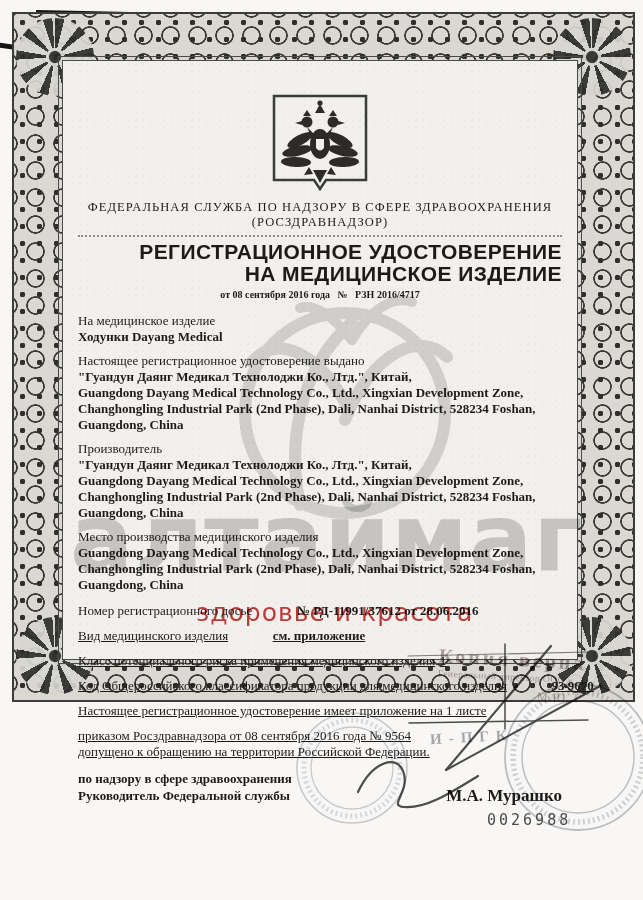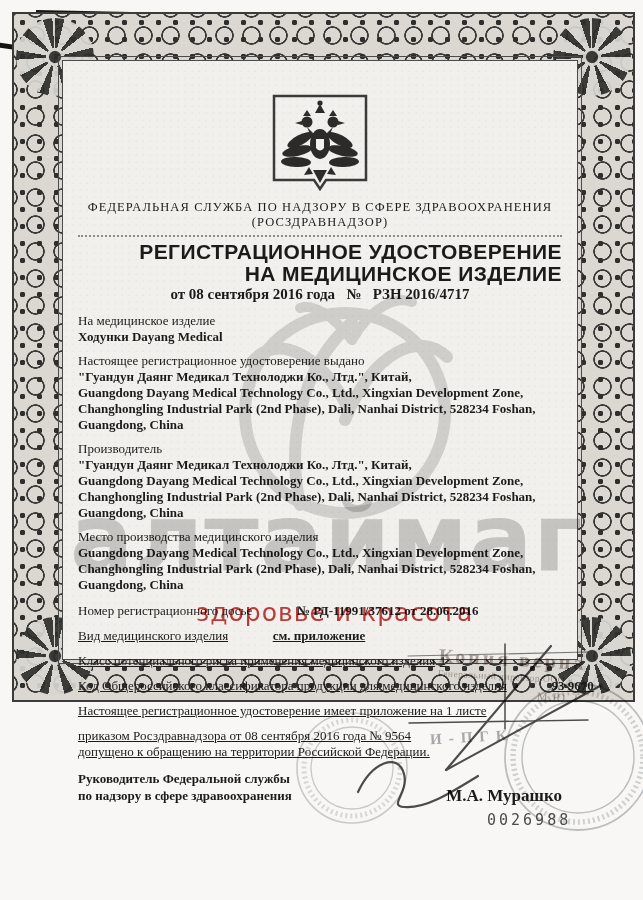--- a/index.html
+++ b/index.html
@@ -30,21 +30,21 @@
     background:#f1f0ec;border:1.5px solid #4a4a48;outline:1.5px solid #4a4a48;outline-offset:3px;
     background-image:radial-gradient(#00000007 1px, transparent 1px);background-size:7px 7px;}
 
   
   .content{position:absolute;top:66px;left:68px;right:71px;bottom:60px;padding:0 10px;font-size:13px;line-height:16px;}
   .emblem-wrap{display:flex;justify-content:center;margin-top:28px;}
   .agency{text-align:center;margin-top:8px;font-size:12.5px;letter-spacing:1.1px;line-height:15px;}
   .divider{margin-top:5px;border-top:2px dotted #8c8c8a;height:0;}
   .title{margin-top:4px;text-align:right;font-family:"Liberation Sans",sans-serif;
          font-weight:bold;font-size:21px;line-height:22px;letter-spacing:.4px;}
-  .dateline{text-align:center;font-weight:bold;font-size:15px;line-height:17px;white-space:pre;margin-top:1px;}
+  .dateline{text-align:center;font-weight:bold;font-size:10px;line-height:17px;white-space:pre;margin-top:1px;}
   .block{margin-top:8px;}
   .block.m10{margin-top:10px;} .block.m9{margin-top:9px;text-decoration:underline;}
   .lbl{line-height:16px;}
   .val{font-weight:bold;line-height:16px;}
   .addr{font-weight:bold;line-height:16px;white-space:nowrap;}
   .inline-row{line-height:16px;white-space:nowrap;}
   .inline-row .val{margin-left:.35em;padding-left:40px;}
   .order p{margin:0;line-height:16px;}
   .sig-row{display:flex;justify-content:space-between;align-items:flex-end;margin-top:10px;}
   .sig-title{font-weight:bold;line-height:17px;}
@@ -169,22 +169,22 @@
 
     <div class="block m9 inline-row">Настоящее регистрационное удостоверение имеет приложение на 1 листе</div>
 
     <div class="block m9 order">
       <p>приказом Росздравнадзора от 08 сентября 2016 года № 9564</p>
       <p>допущено к обращению на территории Российской Федерации.</p>
     </div>
 
     <div class="sig-row">
       <div class="sig-title">
+        <div>по надзору в сфере здравоохранения</div>
         <div>Руководитель Федеральной службы</div>
-        <div>по надзору в сфере здравоохранения</div>
       </div>
       <div class="sig-name">М.А. Мурашко</div>
     </div>
 
   </div>
 
   <svg class="overlay-svg mult" width="643" height="900" viewBox="0 0 643 900">
     <g stroke="#bdbdbd" stroke-width="12" fill="none" stroke-linecap="round" opacity="0.55">
       <circle cx="345" cy="413" r="100"></circle>
       <path d="M300 505 C 288 448 296 372 352 322"></path>

